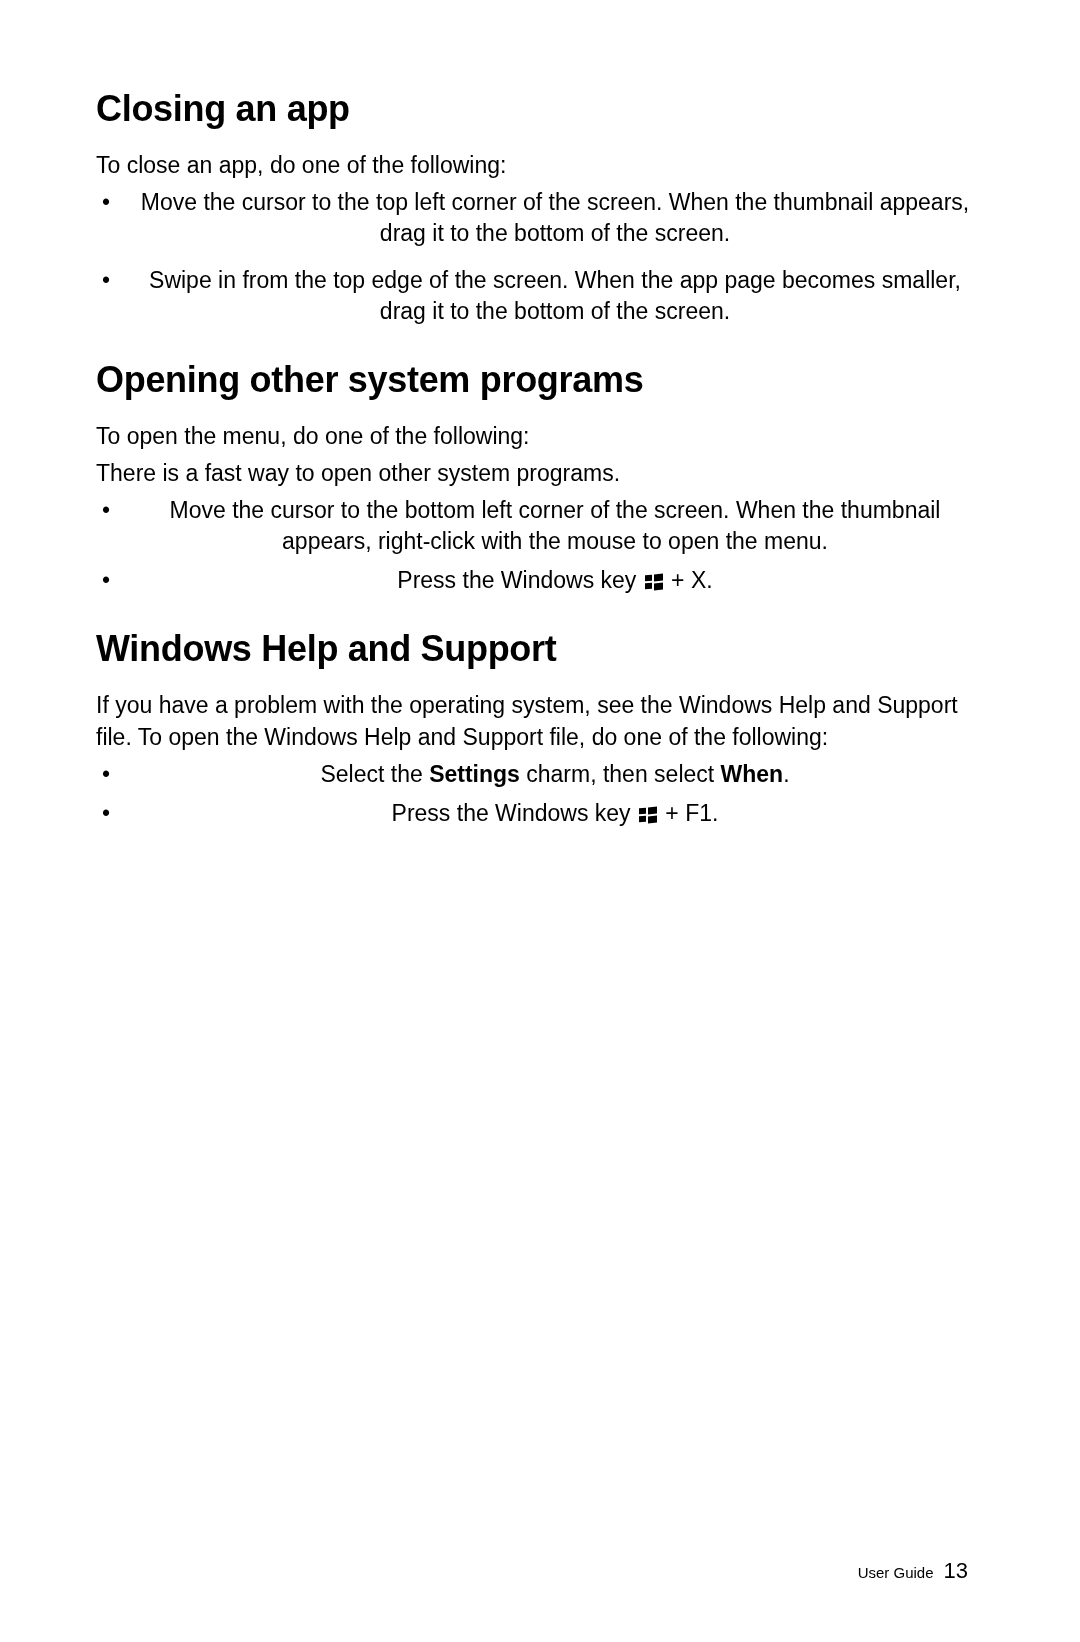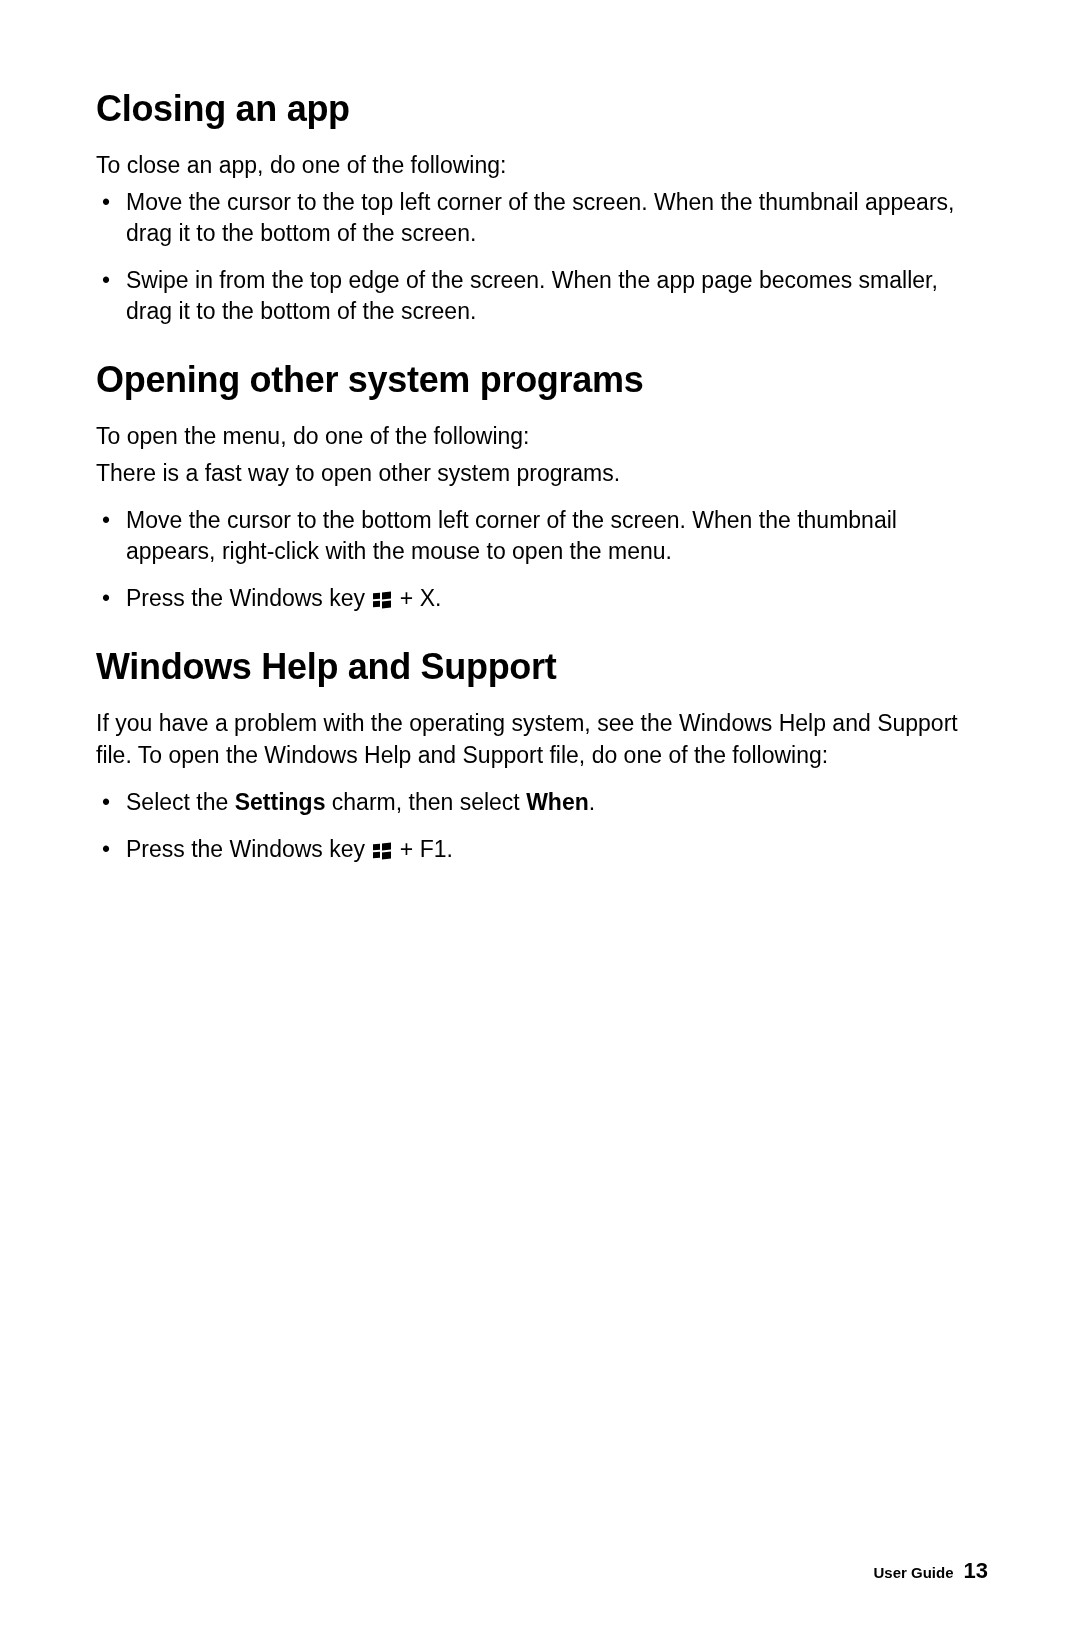--- a/index.html
+++ b/index.html
@@ -28,38 +28,39 @@
   p.body-text {
     font-size: 23px;
     line-height: 1.35;
     margin: 2px 0 6px 0;
     font-weight: 400;
   }
   ul.bullets {
     list-style: none;
     margin: 0 0 12px 0;
     padding: 0;
+    text-align: center;
   }
   ul.bullets li {
     font-size: 23px;
     line-height: 1.35;
     position: relative;
     padding-left: 30px;
     margin: 6px 0 16px 0;
   }
   ul.bullets li::before {
     content: "•";
     position: absolute;
     left: 6px;
     top: 0;
     font-size: 23px;
     line-height: 1.35;
   }
   ul.bullets.tight li {
-    margin: 16px 0 8px 0;
+    margin: 6px 0 8px 0;
   }
   b { font-weight: 700; }
   .win-key {
     display: inline-block;
     vertical-align: -2px;
     width: 18px;
     height: 16px;
     position: relative;
     margin: 0 2px;
   }
@@ -69,23 +70,22 @@
   }
   
   .win-key .tl { left:0;  top:1px;  width:7px; height:6px; transform: skewY(-6deg); }
   .win-key .bl { left:0;  top:9px;  width:7px; height:6px; transform: skewY(-6deg); }
   .win-key .tr { left:9px; top:0;   width:9px; height:7px; transform: skewY(-6deg); }
   .win-key .br { left:9px; top:9px; width:9px; height:7px; transform: skewY(-6deg); }
 
   .footer {
     position: absolute;
     bottom: 58px;
-    right: 92px;
+    right: 112px;
     font-size: 15px;
-    font-weight: bold;
   }
   .footer .label {
     font-size: 15px;
     margin-right: 10px;
   }
   .footer .num {
     font-size: 22px;
   }
 </style>
 </head>

